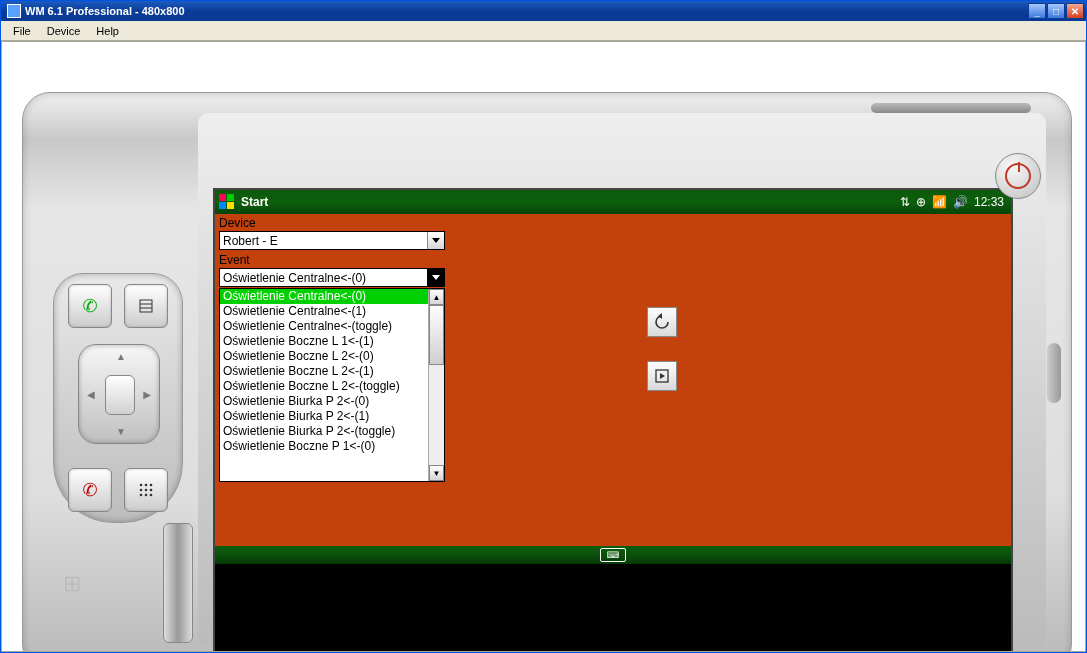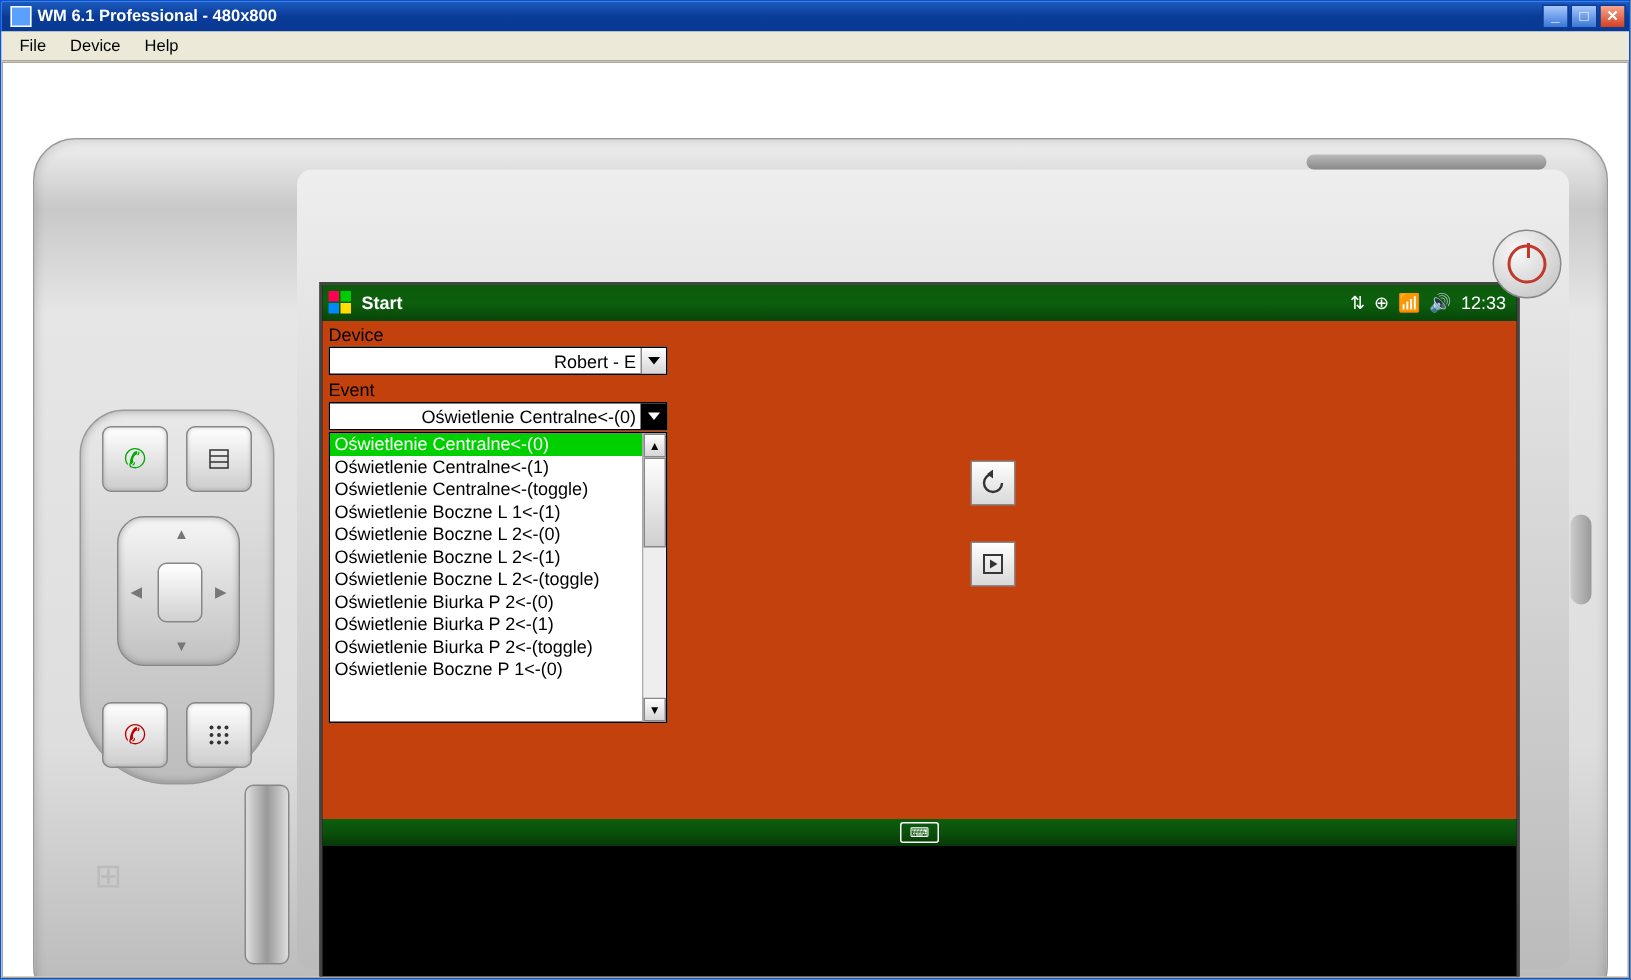--- a/index.html
+++ b/index.html
@@ -210,21 +210,21 @@
   }
   .field-label{padding:2px 4px 0 4px;}
   .combo{
     margin:1px 4px;
     border:1px solid #000;
     height:19px;
     display:flex;align-items:center;
     width:226px;
     background:#fff;
   }
-  .combo .val{flex:1;padding:0 3px;white-space:nowrap;overflow:hidden;text-align:right;}
+  .combo .val{flex:1;padding:0 3px;white-space:nowrap;overflow:hidden;}
   .combo .arrow{
     width:17px;height:17px;align-self:stretch;
     background:#000;display:flex;align-items:center;justify-content:center;
   }
   .combo .arrow::after{content:"";border-left:4px solid transparent;border-right:4px solid transparent;border-top:5px solid #fff;}
   .combo.light .arrow{background:linear-gradient(to bottom,#fefefe,#d6d6d6);border-left:1px solid #888;}
   .combo.light .arrow::after{border-top-color:#000;}
 
   .listbox{
     margin:0 4px;

